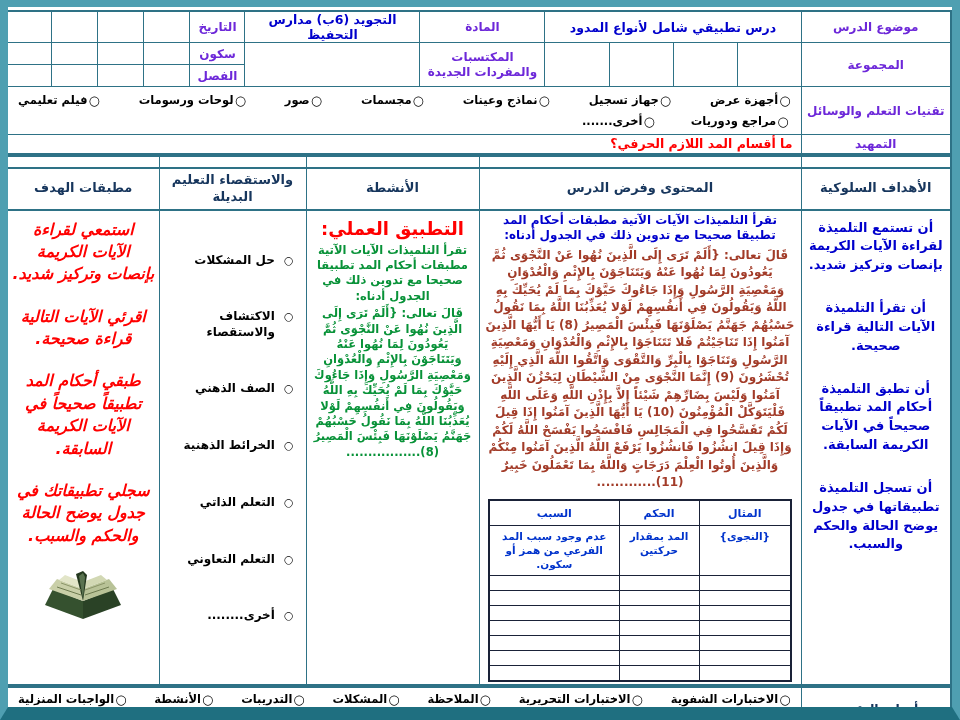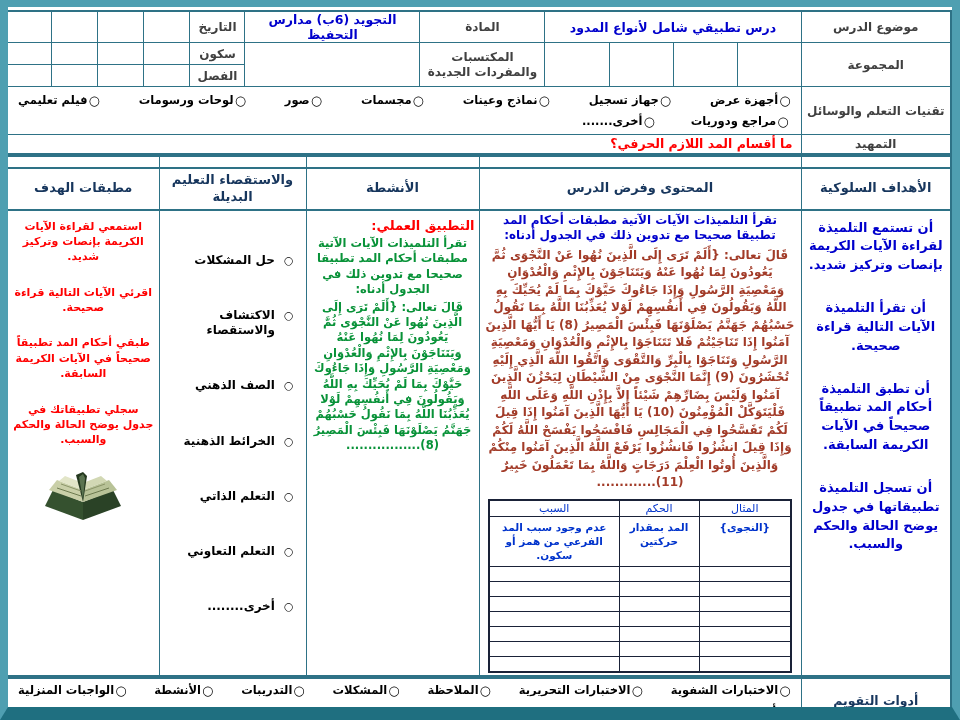--- a/index.html
+++ b/index.html
@@ -6,21 +6,21 @@
   html,body{width:960px;height:720px;overflow:hidden;}
   body{font-family:"DejaVu Sans","Liberation Sans",sans-serif;font-weight:bold;background:#4f9fb1;}
   .page{width:960px;height:720px;background:#ffffff;direction:rtl;
         border-top:7px solid #4f9fb1;border-left:8px solid #4f9fb1;border-right:8px solid #4f9fb1;
         border-bottom:13px solid #1f6f80;padding-top:3px;overflow:hidden;}
   table{border-collapse:collapse;width:944px;margin:0 auto;table-layout:fixed;direction:rtl;}
   td{border:1px solid #2e7286;vertical-align:middle;text-align:center;overflow:hidden;font-size:12px;color:#000;}
   .t-top,.t-main,.t-bottom{border:2px solid #2e7286;}
 
   
-  .maroon{color:#404040;}
+  .maroon{color:#6d28d9;}
   .navy{color:#17365d;}
   .blue{color:#0000cc;}
   .red{color:#ff0000;}
   .green{color:#089238;}
   .quran{color:#a23b28;}
 
   
   .t-top td{height:22px;}
   .t-top .lbl{font-size:12px;white-space:nowrap;}
   .t-top .lbl2{font-size:12px;line-height:1.25;}
@@ -41,34 +41,34 @@
 
   .obj-cell{font-size:13px;line-height:1.45;}
   .obj-cell p{margin:0 0 24px;}
   .obj-cell{padding-top:8px !important;margin-left:12px;}
 
   .content-cell{padding:2px 5px !important;}
   .c-intro{font-size:12px;line-height:1.3;margin-bottom:3px;}
   .c-quran{font-size:12px;line-height:1.46;}
   .mini{width:302px;margin:7px auto 0;border:2px solid #1a2238;}
   .mini td,.mini th{border:1.5px solid #1a2238;}
-  .mini th{height:17px;font-size:11px;color:#0033cc;font-weight:normal;}
+  .mini th{height:26px;font-size:11px;color:#0033cc;font-weight:bold;}
   .mini tr.filled td{height:34px;font-size:10.5px;color:#0033cc;line-height:1.3;}
   .mini tr.emptyr td{height:15px;}
 
   .act-cell{font-size:11.5px;line-height:1.34;padding-top:6px !important;}
-  .a-head{font-size:13px;margin-bottom:2px;text-align:right;}
+  .a-head{font-size:18px;margin-bottom:2px;}
   .a-body{margin-bottom:2px;}
 
   .strat-list{height:100%;display:flex;flex-direction:column;justify-content:space-between;
               padding:42px 12px 60px 4px;}
   .strat-item{display:flex;align-items:flex-start;gap:9px;font-size:12px;color:#000;text-align:right;line-height:1.3;}
   .strat-item .radio{font-size:11px;padding-top:2px;}
 
-  .eval-cell{font-size:11px;line-height:1.4;padding-top:8px !important;}
+  .eval-cell{font-size:16px;line-height:1.4;padding-top:8px !important;font-style:italic;}
   .eval-cell p{margin:0 0 20px;}
   .book-wrap{margin-top:4px;display:flex;justify-content:center;}
 
   
   .t-bottom tr.tools td{height:42px;}
   .t-bottom .tools-cell{padding:1px 10px;vertical-align:middle;}
   .lbl-b{font-size:12.5px;}
 </style>
 </head>
 <body>

